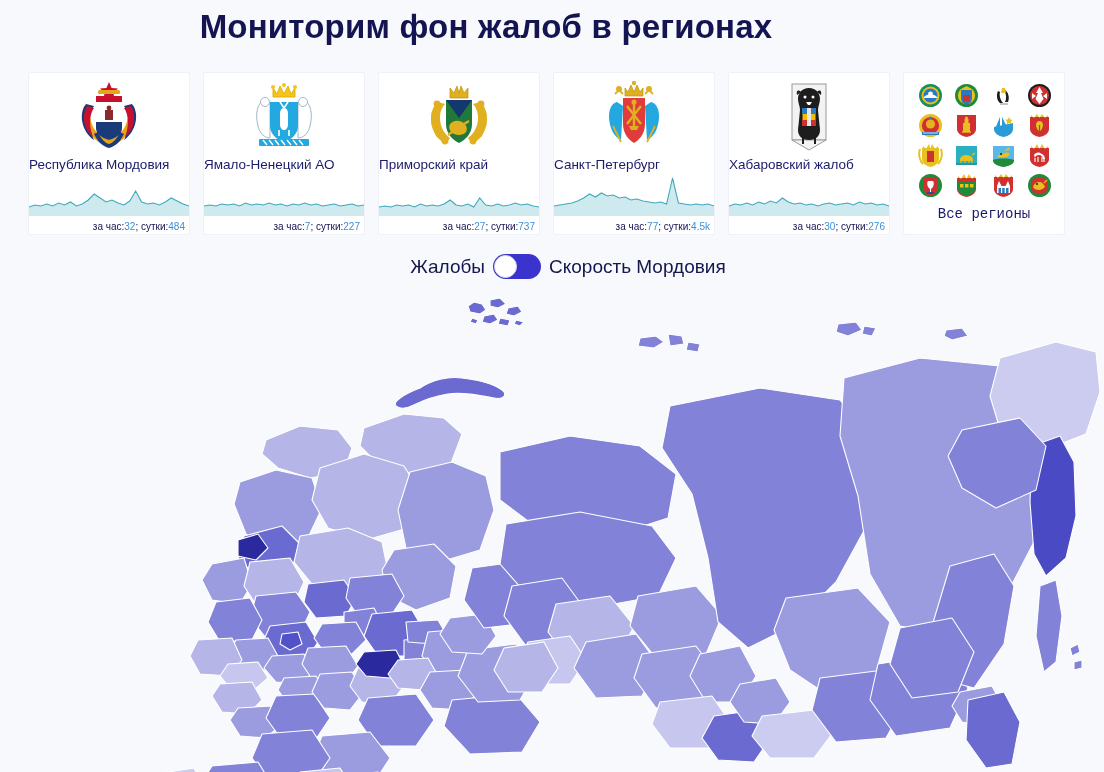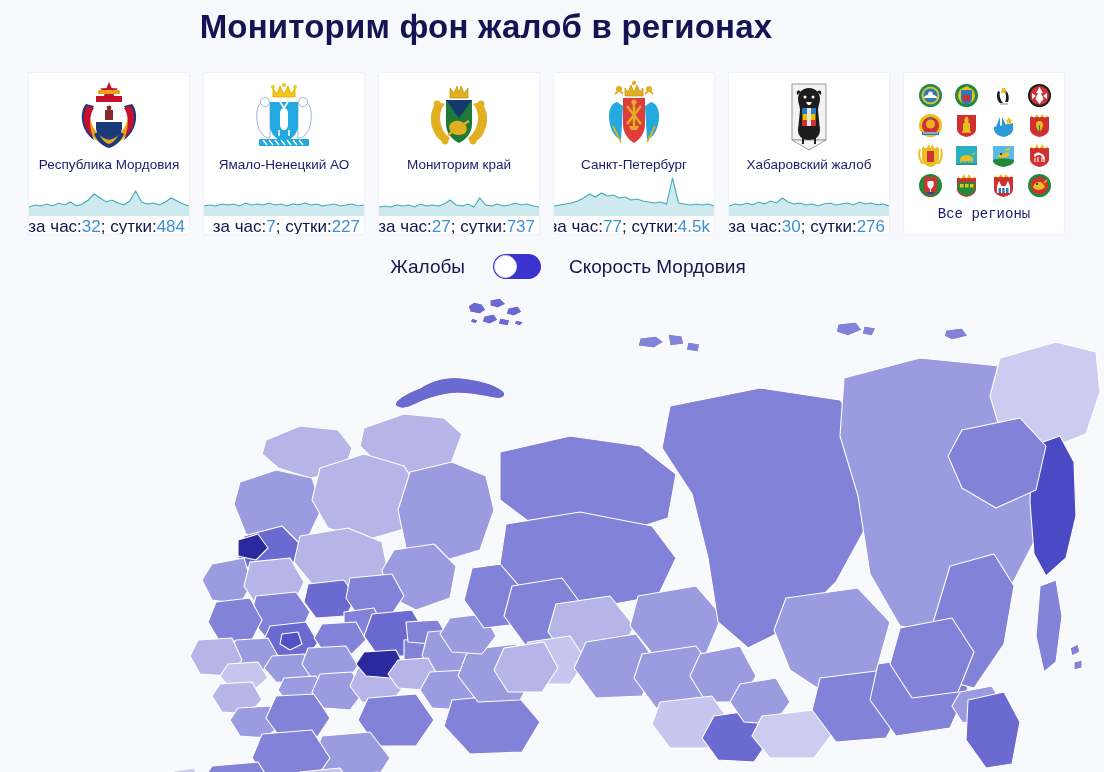--- a/index.html
+++ b/index.html
@@ -41,32 +41,31 @@
     cursor: pointer;
   }
   .card-emblem {
     position: absolute; top: 6px; left: 0; width: 100%;
     height: 74px;
     display: flex; align-items: center; justify-content: center;
   }
   .card-emblem svg { display: block; }
   .card-name {
     position: absolute; top: 83px; left: 0; width: 100%;
-    text-align: center;
     font-size: 13.5px; color: #1b1b6b;
     line-height: 17px;
     white-space: nowrap;
   }
   .card-spark {
     position: absolute; left: 0; bottom: 18px; width: 100%; height: 40px;
   }
   .card-spark svg { display: block; width: 100%; height: 40px; }
   .card-stats {
     position: absolute; right: 4px; bottom: 0px;
-    font-size: 17px; color: #13134f;
+    font-size: 10px; color: #13134f;
     white-space: nowrap;
     line-height: 15px;
   }
   .card-stats .num { color: #3d8fd6; }
 
   
   .all-card {
     position: relative;
     width: 162px; height: 163px;
     background: #ffffff;
@@ -89,21 +88,21 @@
   .all-label {
     position: absolute; left: 0; bottom: 12px; width: 100%;
     text-align: center;
     font-size: 14px; color: #1b1b6b;
   }
 
   
   .toggle-row {
     position: absolute; top: 254px; left: 0; width: 1104px;
     display: flex; align-items: center; justify-content: center;
-    gap: 28px;
+    gap: 8px;
     padding-left: 32px;
   }
   .toggle-label { font-size: 19px; color: #16164f; line-height: 24px; }
   .switch {
     position: relative;
     width: 48px; height: 25px;
     border-radius: 13px;
     background: #3a33ce;
     cursor: pointer;
     flex: 0 0 auto;
@@ -213,21 +212,21 @@
               <circle cx="55" cy="54" r="3.4" fill="#e0b020"></circle>
               <circle cx="49" cy="61" r="3.4" fill="#e0b020"></circle>
             <path d="M22 20 L48 20 L48 44 C48 54 41 60 35 63 C29 60 22 54 22 44 Z" fill="#1f7a3a"></path>
             <path d="M22 20 L48 20 L35 38 Z" fill="#14386e"></path>
             <path d="M26 44 C30 40 34 40 38 42 C42 44 44 48 42 52 C40 55 34 56 30 54 C26 52 24 48 26 44 Z" fill="#e0b020"></path>
             <path d="M40 44 L45 41 M28 52 L24 55" stroke="#e0b020" stroke-width="2.2"></path>
             <path d="M26 8 L30 13 L33 6 L35 13 L37 6 L40 13 L44 8 L44 18 L26 18 Z" fill="#e0b020" stroke="#c09010" stroke-width=".7"></path>
           </g>
         </svg>
       </div>
-      <div class="card-name">Мониторим край</div>
+      <div class="card-name">Приморский край</div>
       <div class="card-spark">
         <svg viewBox="0 0 162 40" preserveAspectRatio="none">
           <polygon points="0,40 0,31 6,30 12,31 18,29 24,30 30,29 36,31 42,28 48,30 54,29 60,30 66,28 72,24 78,29 84,30 90,28 96,31 102,22 108,29 114,30 120,28 126,30 132,29 138,27 144,29 150,28 156,30 162,31 162,40" fill="#bfe3ea" opacity=".75"></polygon>
           <polyline points="0,31 6,30 12,31 18,29 24,30 30,29 36,31 42,28 48,30 54,29 60,30 66,28 72,24 78,29 84,30 90,28 96,31 102,22 108,29 114,30 120,28 126,30 132,29 138,27 144,29 150,28 156,30 162,31" fill="none" stroke="#3fa8bd" stroke-width="1.1"></polyline>
         </svg>
       </div>
       <div class="card-stats"><span>за час:</span><span class="num">27</span><span>; сутки:</span><span class="num">737</span></div>
     </div>
 
     <div class="region-card">

